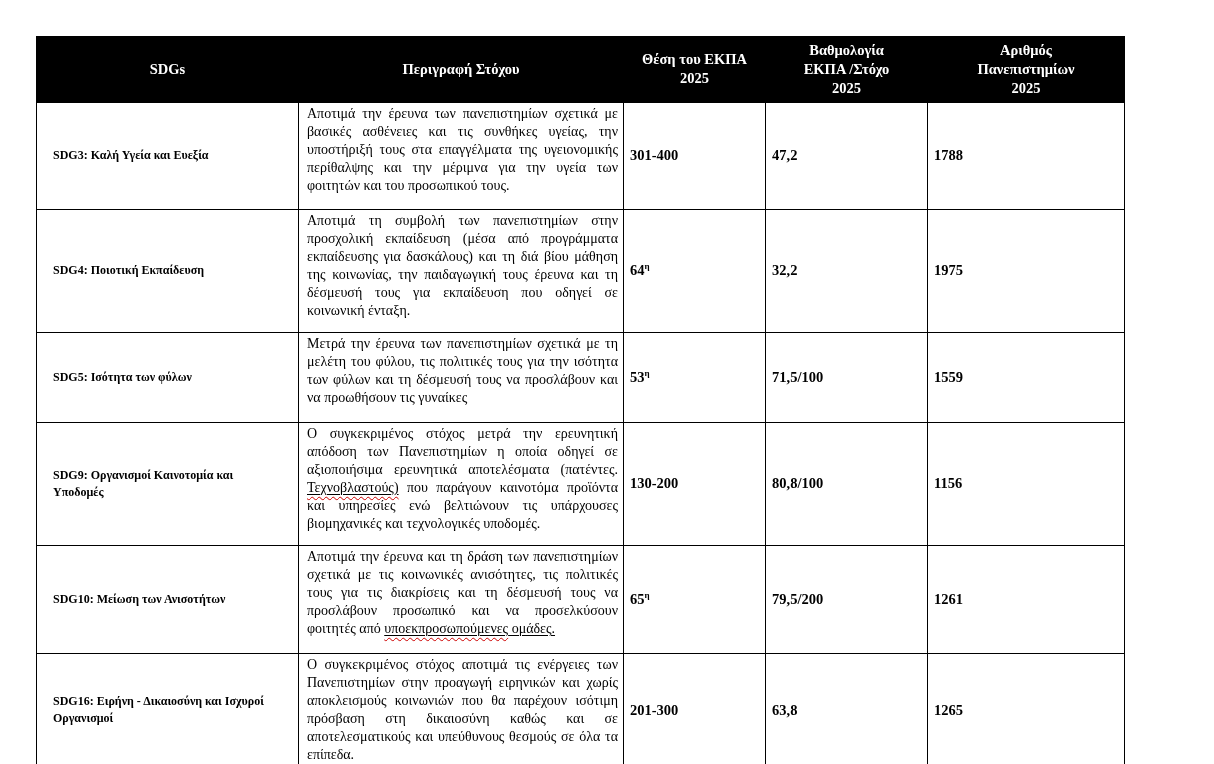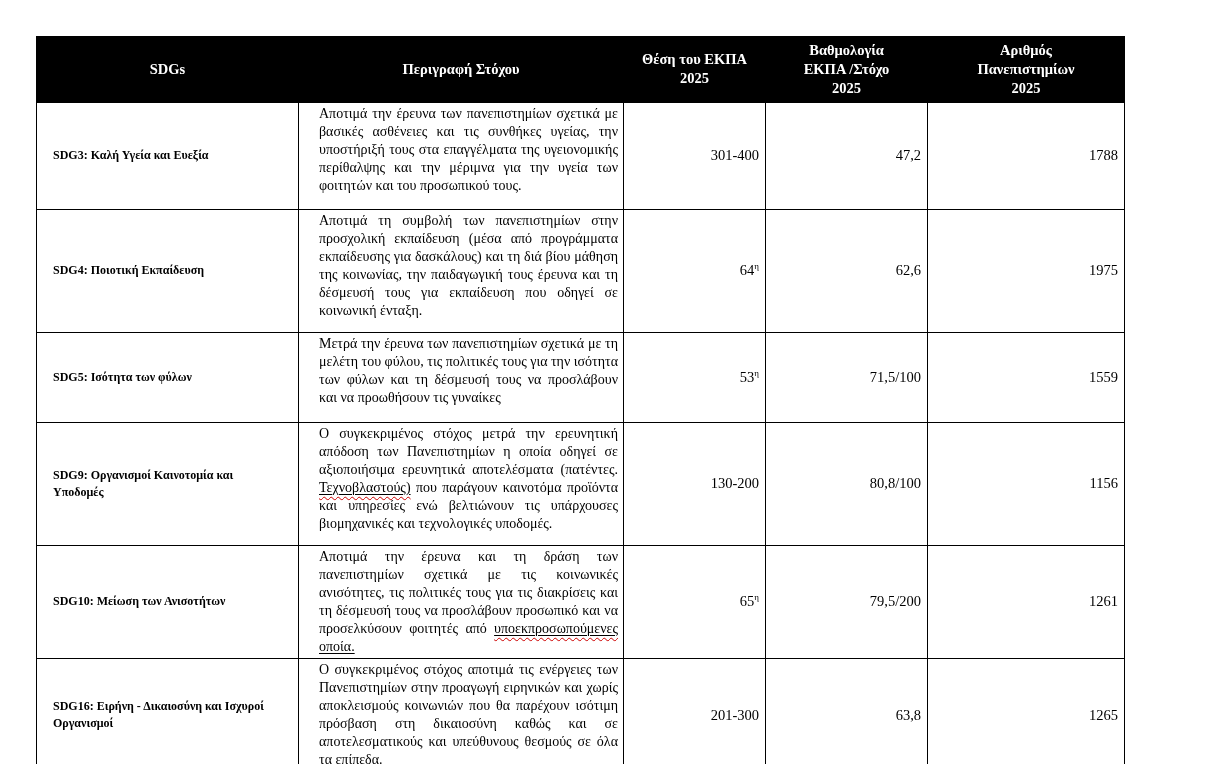--- a/index.html
+++ b/index.html
@@ -42,26 +42,26 @@
     text-align: left;
     vertical-align: middle;
     line-height: 1.4;
     padding: 2px 16px;
   }
   td.c-desc {
     font-size: 14px;
     line-height: 18px;
     text-align: justify;
     vertical-align: top;
-    padding: 2px 5px 2px 20px;
+    padding: 2px 5px 2px 8px;
   }
   td.c-val {
-    font-weight: normal;
+    font-weight: bold;
     font-size: 14.5px;
-    text-align: right;
+    text-align: left;
     vertical-align: middle;
     padding: 2px 6px;
   }
   tbody tr:nth-child(1) { height: 107px; }
   tbody tr:nth-child(2) { height: 123px; }
   tbody tr:nth-child(3) { height: 90px;  }
   tbody tr:nth-child(4) { height: 123px; }
   tbody tr:nth-child(5) { height: 108px; }
   tbody tr:nth-child(6) { height: 114px; }
   .seg.u {
@@ -111,40 +111,40 @@
           <td class="c-sdg">SDG3: Καλή Υγεία και Ευεξία</td>
           <td class="c-desc"><span class="seg">Αποτιμά την έρευνα των πανεπιστημίων σχετικά με βασικές ασθένειες και τις συνθήκες υγείας, την υποστήριξή τους στα επαγγέλματα της υγειονομικής περίθαλψης και την μέριμνα για την υγεία των φοιτητών και του προσωπικού τους.</span></td>
           <td class="c-val">301-400</td>
           <td class="c-val">47,2</td>
           <td class="c-val">1788</td>
         </tr>
         <tr>
           <td class="c-sdg">SDG4: Ποιοτική Εκπαίδευση</td>
           <td class="c-desc"><span class="seg">Αποτιμά τη συμβολή των πανεπιστημίων στην προσχολική εκπαίδευση (μέσα από προγράμματα εκπαίδευσης για δασκάλους) και τη διά βίου μάθηση της κοινωνίας, την παιδαγωγική τους έρευνα και τη δέσμευσή τους για εκπαίδευση που οδηγεί σε κοινωνική ένταξη.</span></td>
           <td class="c-val">64<sup class="ord">η</sup></td>
-          <td class="c-val">62,6</td>
+          <td class="c-val">32,2</td>
           <td class="c-val">1975</td>
         </tr>
         <tr>
           <td class="c-sdg">SDG5: Ισότητα των φύλων</td>
           <td class="c-desc"><span class="seg">Μετρά την έρευνα των πανεπιστημίων σχετικά με τη μελέτη του φύλου, τις πολιτικές τους για την ισότητα των φύλων και τη δέσμευσή τους να προσλάβουν και να προωθήσουν τις γυναίκες</span></td>
           <td class="c-val">53<sup class="ord">η</sup></td>
           <td class="c-val">71,5/100</td>
           <td class="c-val">1559</td>
         </tr>
         <tr>
           <td class="c-sdg">SDG9: Οργανισμοί Καινοτομία και Υποδομές</td>
           <td class="c-desc"><span class="seg">Ο συγκεκριμένος στόχος μετρά την ερευνητική απόδοση των Πανεπιστημίων η οποία οδηγεί σε αξιοποιήσιμα ερευνητικά αποτελέσματα (πατέντες. </span><span class="seg u"><span class="sq">Τεχνοβλαστούς)</span></span><span class="seg"> που παράγουν καινοτόμα προϊόντα και υπηρεσίες ενώ βελτιώνουν τις υπάρχουσες βιομηχανικές και τεχνολογικές υποδομές.</span></td>
           <td class="c-val">130-200</td>
           <td class="c-val">80,8/100</td>
           <td class="c-val">1156</td>
         </tr>
         <tr>
           <td class="c-sdg">SDG10: Μείωση των Ανισοτήτων</td>
-          <td class="c-desc"><span class="seg">Αποτιμά την έρευνα και τη δράση των πανεπιστημίων σχετικά με τις κοινωνικές ανισότητες, τις πολιτικές τους για τις διακρίσεις και τη δέσμευσή τους να προσλάβουν προσωπικό και να προσελκύσουν φοιτητές από </span><span class="seg u"><span class="sq">υποεκπροσωπούμενες</span></span><span class="seg u"> οποία.</span></td>
+          <td class="c-desc"><span class="seg">Αποτιμά την έρευνα και τη δράση των πανεπιστημίων σχετικά με τις κοινωνικές ανισότητες, τις πολιτικές τους για τις διακρίσεις και τη δέσμευσή τους να προσλάβουν προσωπικό και να προσελκύσουν φοιτητές από </span><span class="seg u"><span class="sq">υποεκπροσωπούμενες</span></span><span class="seg u"> ομάδες.</span></td>
           <td class="c-val">65<sup class="ord">η</sup></td>
           <td class="c-val">79,5/200</td>
           <td class="c-val">1261</td>
         </tr>
         <tr>
           <td class="c-sdg">SDG16: Ειρήνη - Δικαιοσύνη και Ισχυροί Οργανισμοί</td>
           <td class="c-desc"><span class="seg">Ο συγκεκριμένος στόχος αποτιμά τις ενέργειες των Πανεπιστημίων στην προαγωγή ειρηνικών και χωρίς αποκλεισμούς κοινωνιών που θα παρέχουν ισότιμη πρόσβαση στη δικαιοσύνη καθώς και σε αποτελεσματικούς και υπεύθυνους θεσμούς σε όλα τα επίπεδα.</span></td>
           <td class="c-val">201-300</td>
           <td class="c-val">63,8</td>
           <td class="c-val">1265</td>

